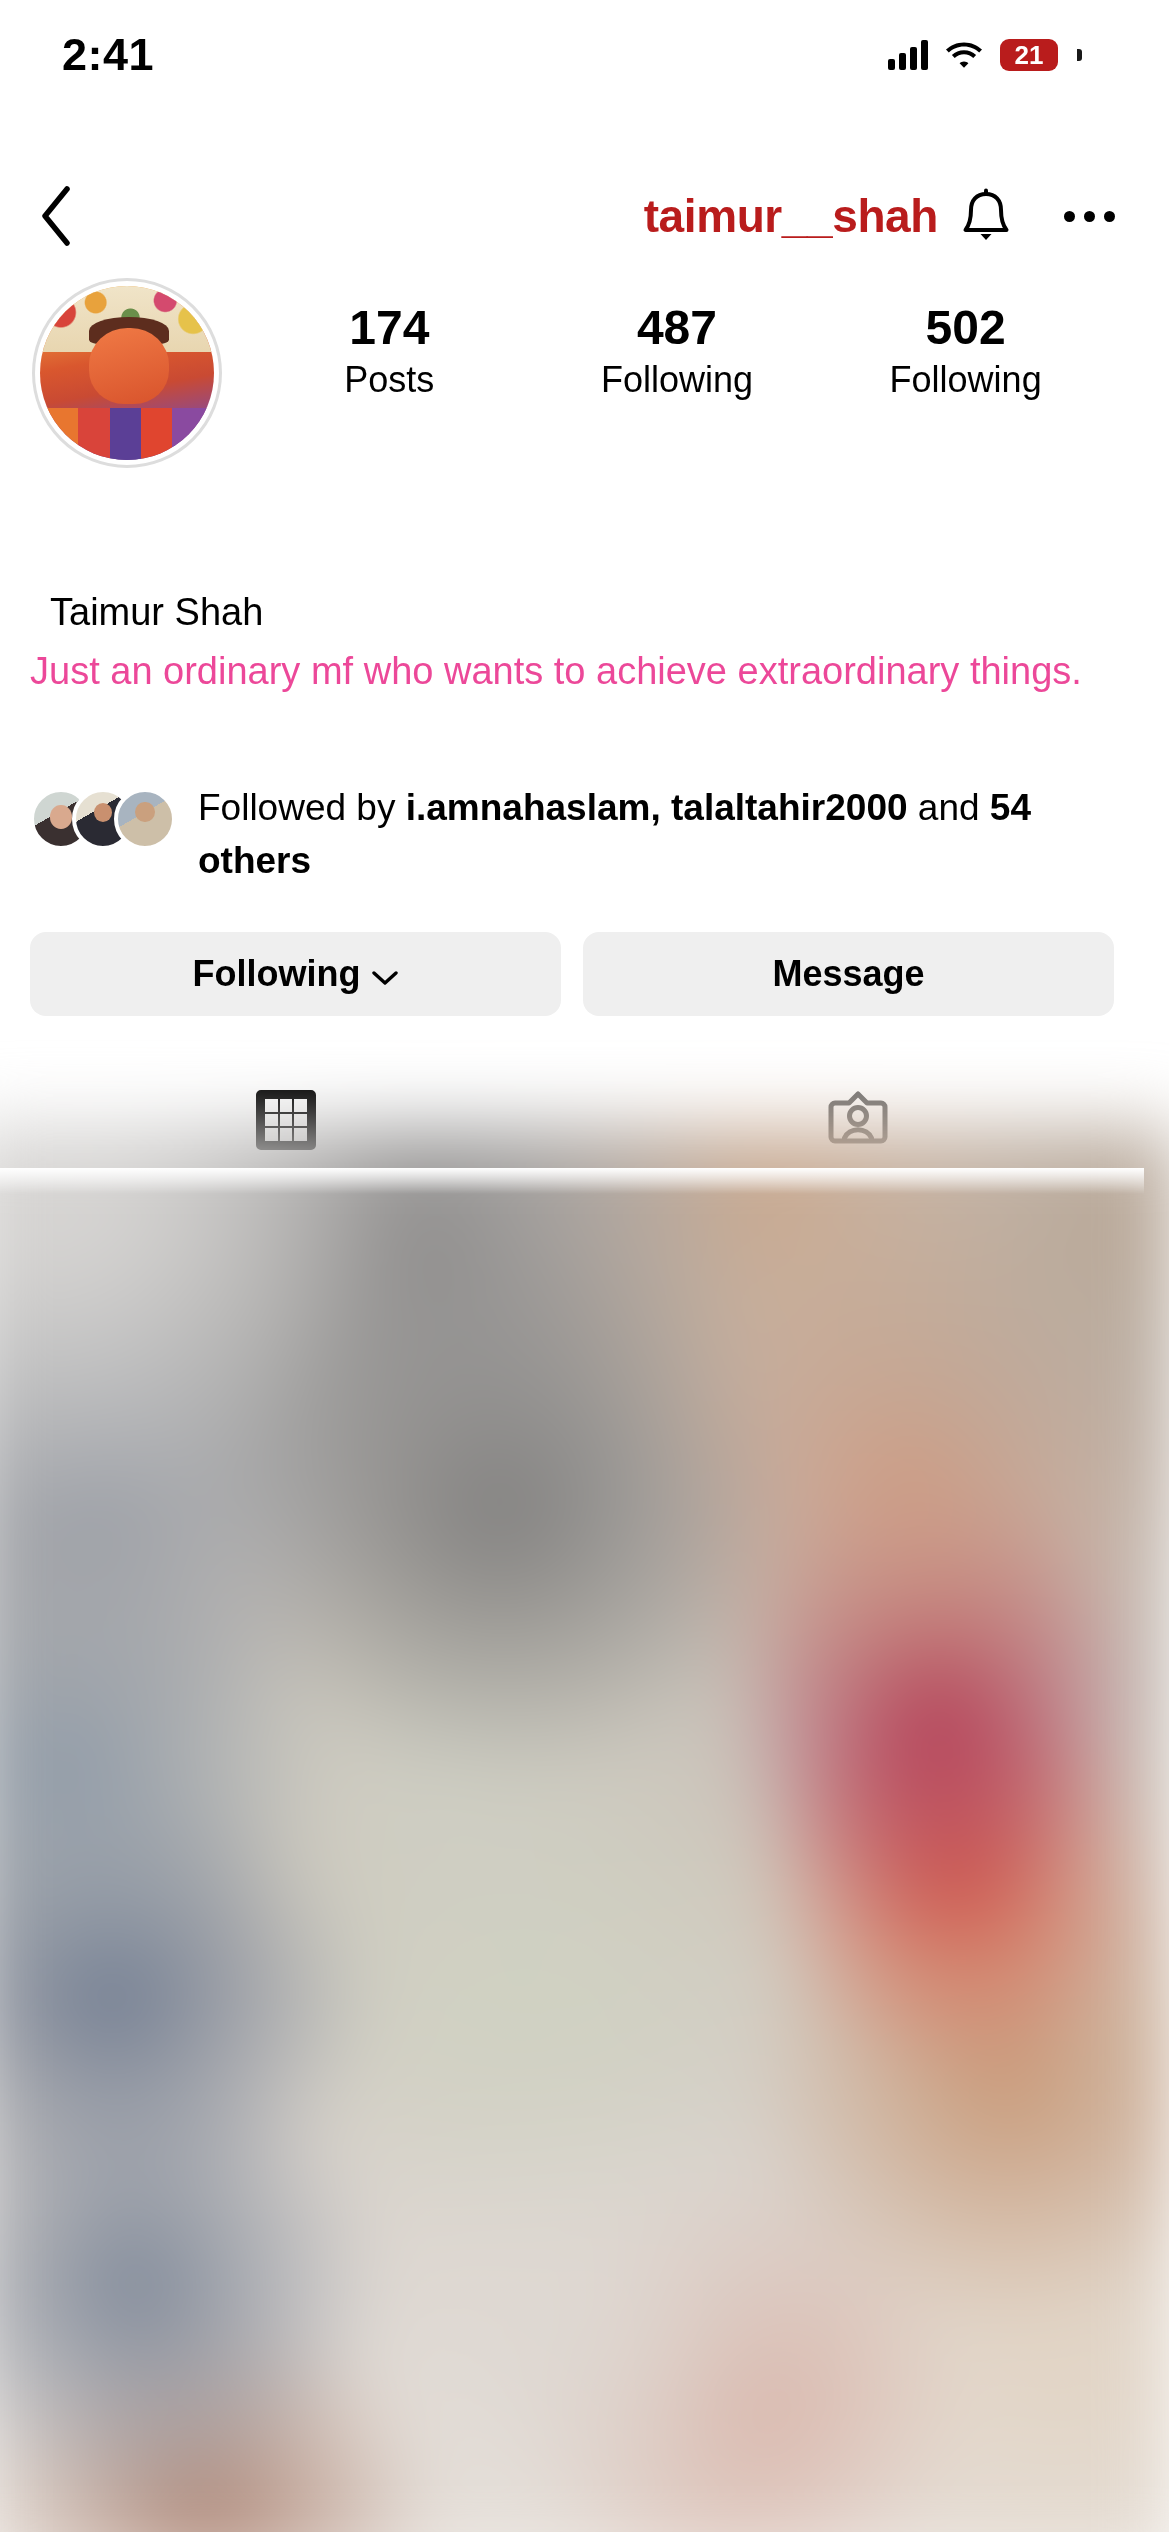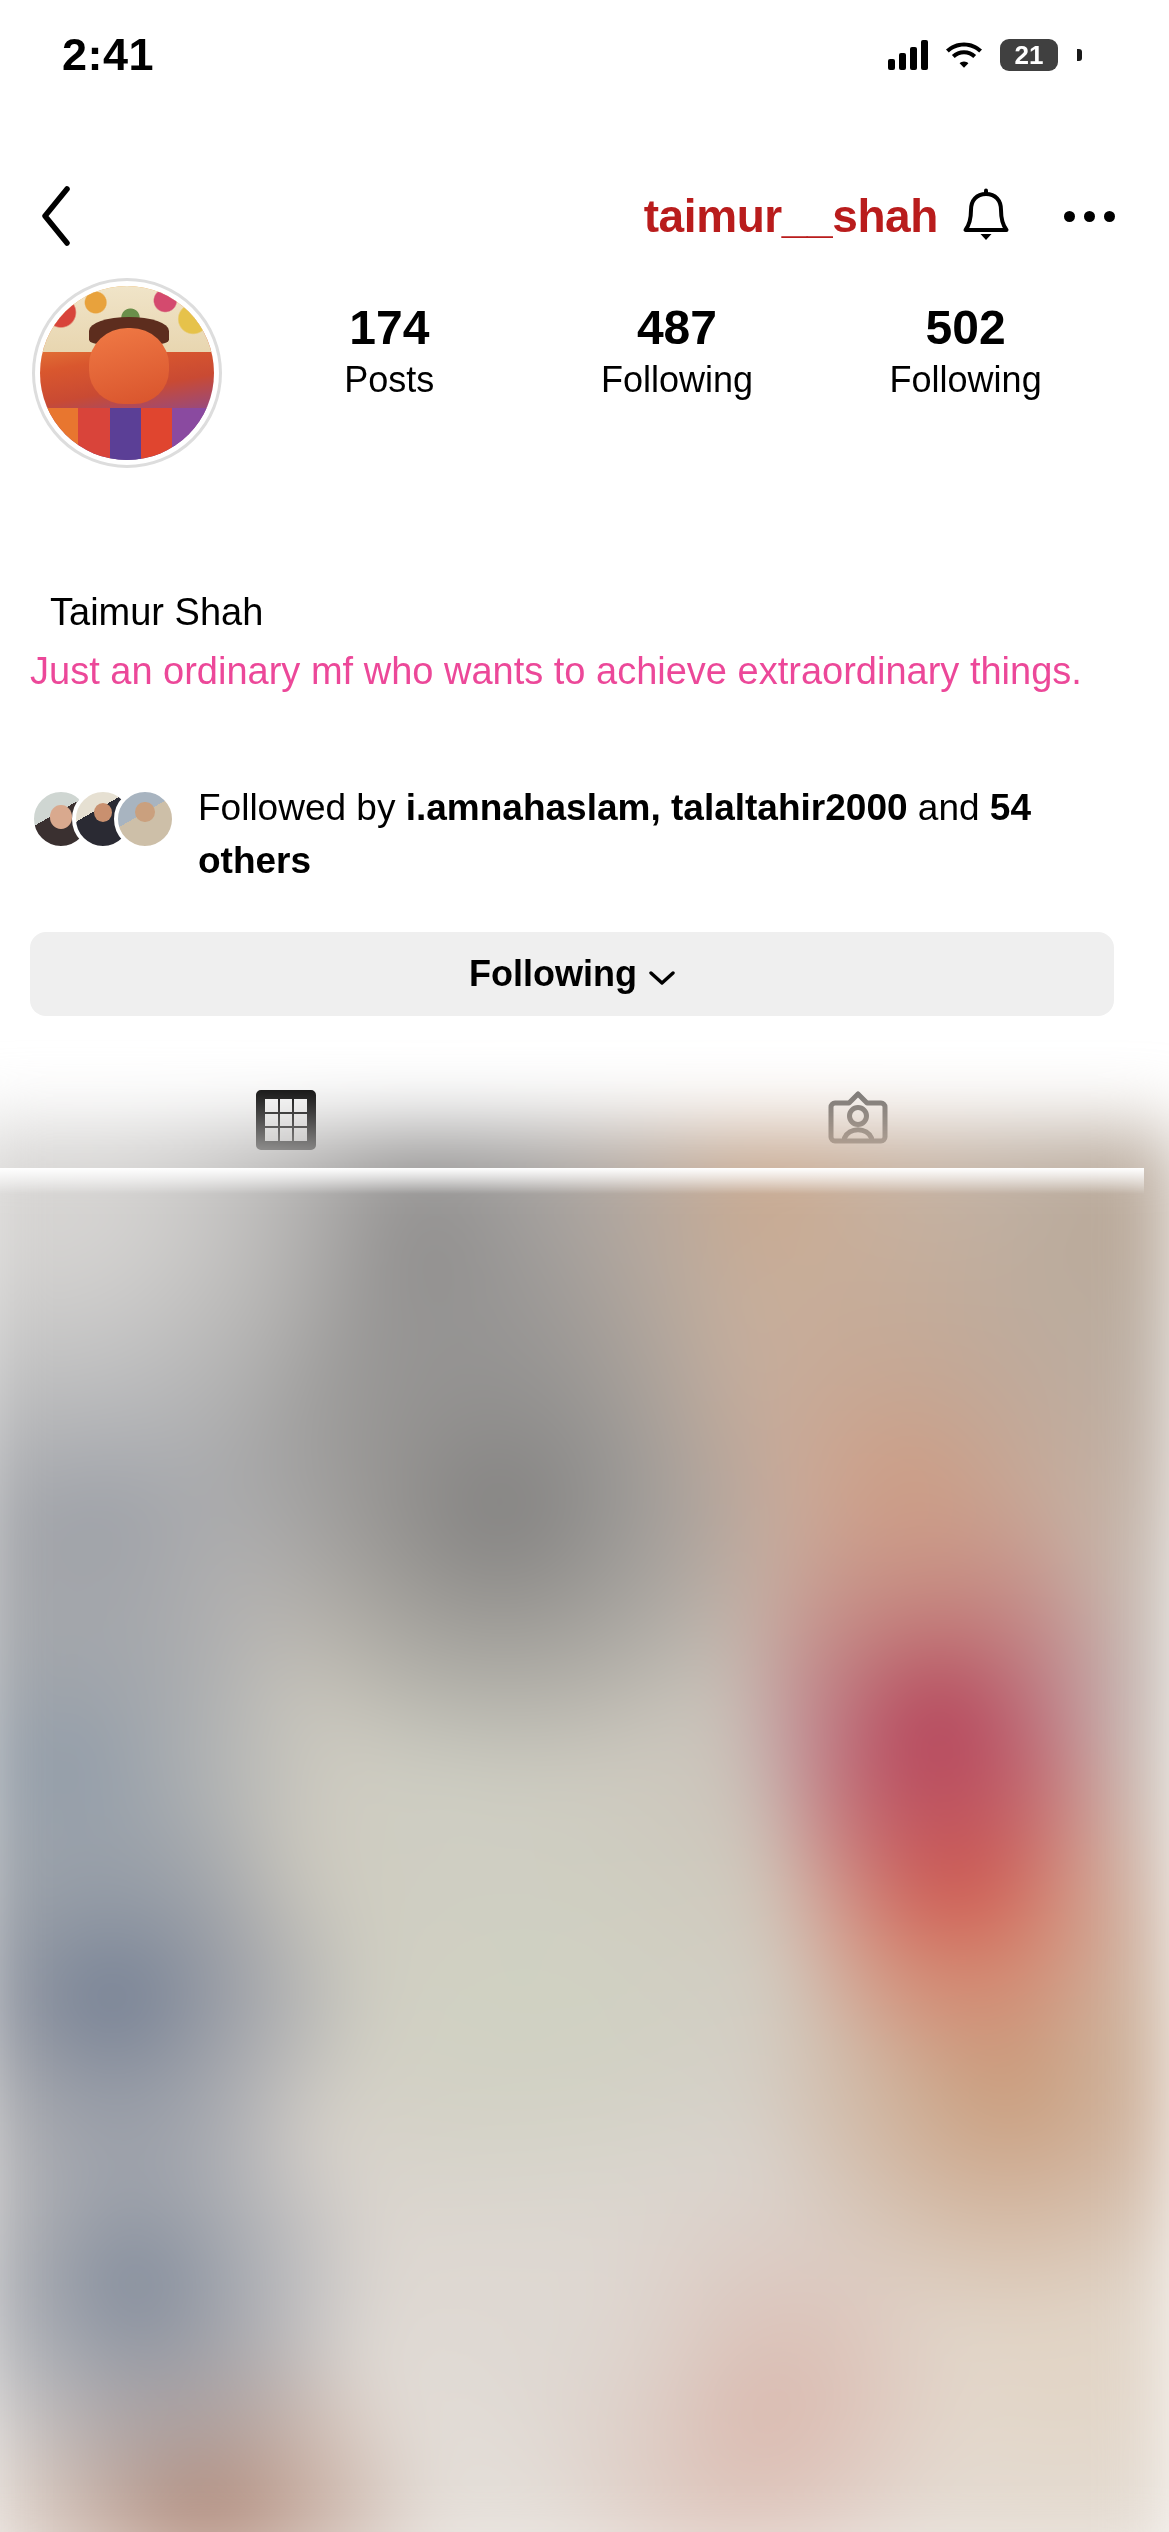--- a/index.html
+++ b/index.html
@@ -24,21 +24,21 @@
   }
   .status-right { display:flex; align-items:center; gap:17px; margin-top:14px; }
   .signal-bars { display:flex; align-items:flex-end; gap:4px; height:30px; }
   .signal-bars i { width:7px; background:#000; border-radius:2px; display:block; }
   .signal-bars i:nth-child(1){ height:11px; }
   .signal-bars i:nth-child(2){ height:17px; }
   .signal-bars i:nth-child(3){ height:23px; }
   .signal-bars i:nth-child(4){ height:30px; }
   .wifi-icon { width:38px; height:30px; display:flex; align-items:center; }
   .battery-pill {
-    background:#404040; color:#fff; border-radius:9px;
+    background:#b91c1c; color:#fff; border-radius:9px;
     font-size:26px; font-weight:700;
     padding:4px 11px 5px; line-height:1;
     display:flex; align-items:center; justify-content:center;
     min-width:58px; height:32px;
   }
   .battery-nub {
     width:5px; height:12px; background:#000; border-radius:0 3px 3px 0;
     margin-left:2px; opacity:.9;
   }
 
@@ -288,20 +288,23 @@
 
   <div class="actions">
     <button class="btn">
       <span>Following</span>
       <span>
         <svg width="26" height="16" viewBox="0 0 26 16" aria-hidden="true">
           <path d="M2 3 L13 13 L24 3" stroke="#000" stroke-width="3.4" fill="none" stroke-linecap="round" stroke-linejoin="round"></path>
         </svg>
       </span>
     </button>
+    <button class="btn">
+      <span>Message</span>
+    </button>
   </div>
 
   <div class="tabs">
     <div class="tab">
       <span class="grid-icon">
         <i></i>
           <i></i>
           <i></i>
           <i></i>
           <i></i>

